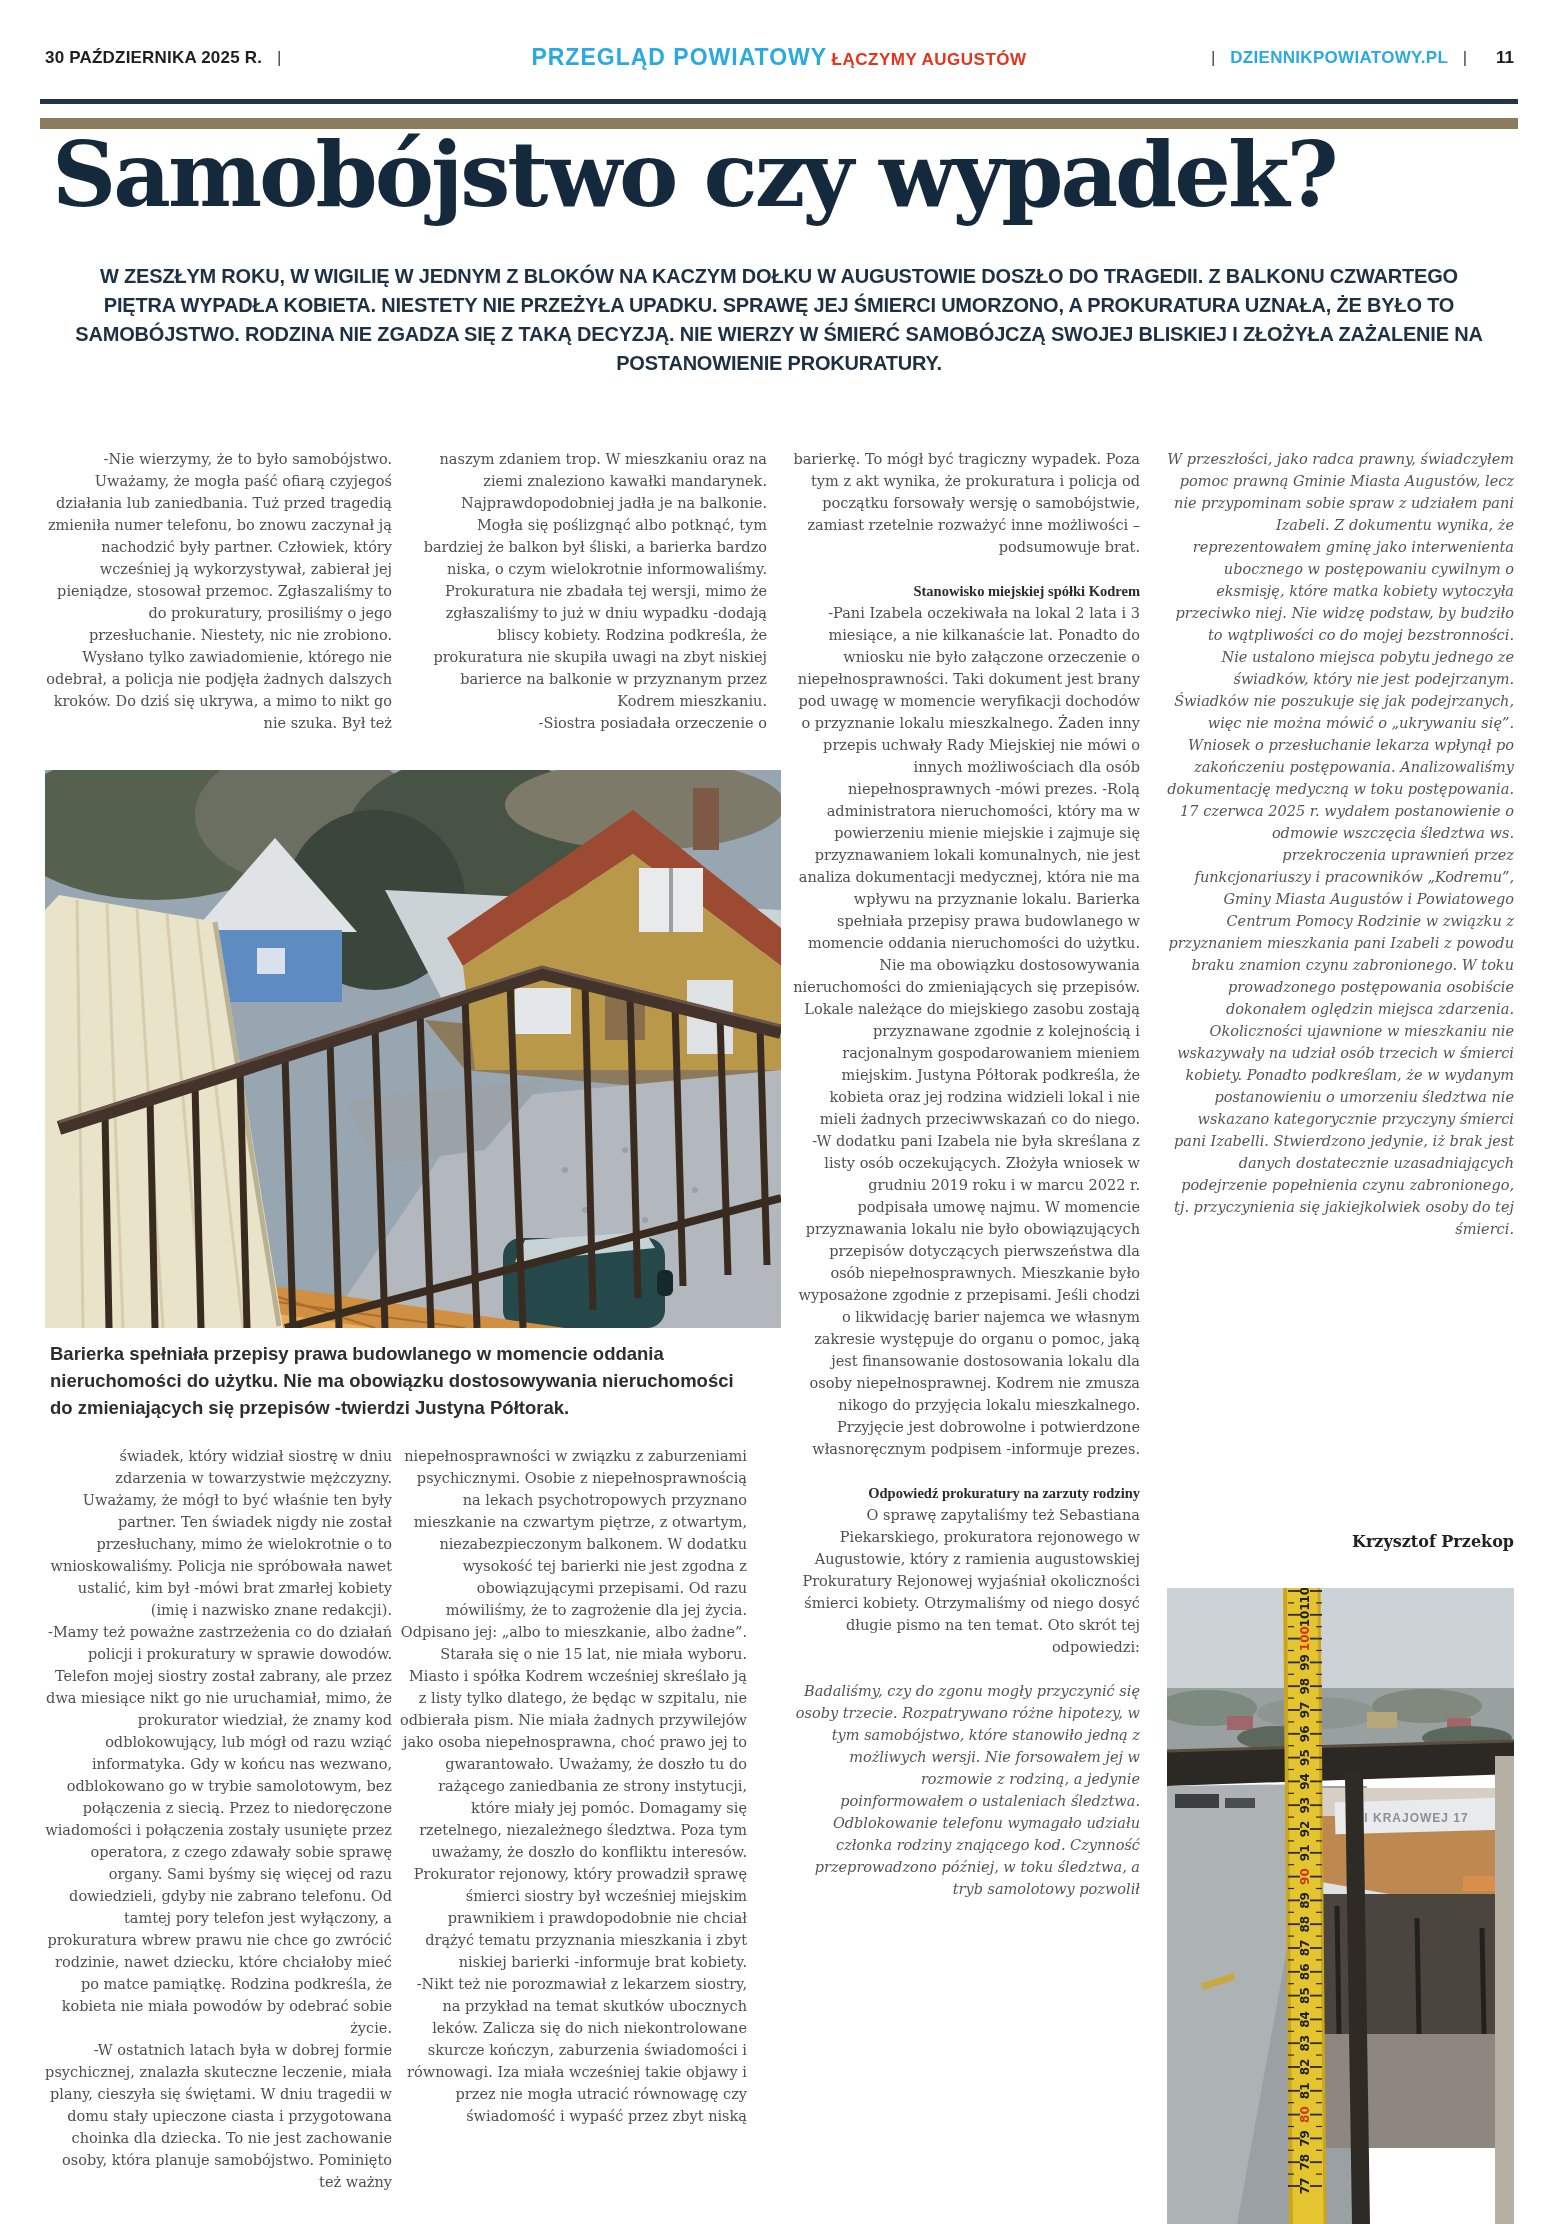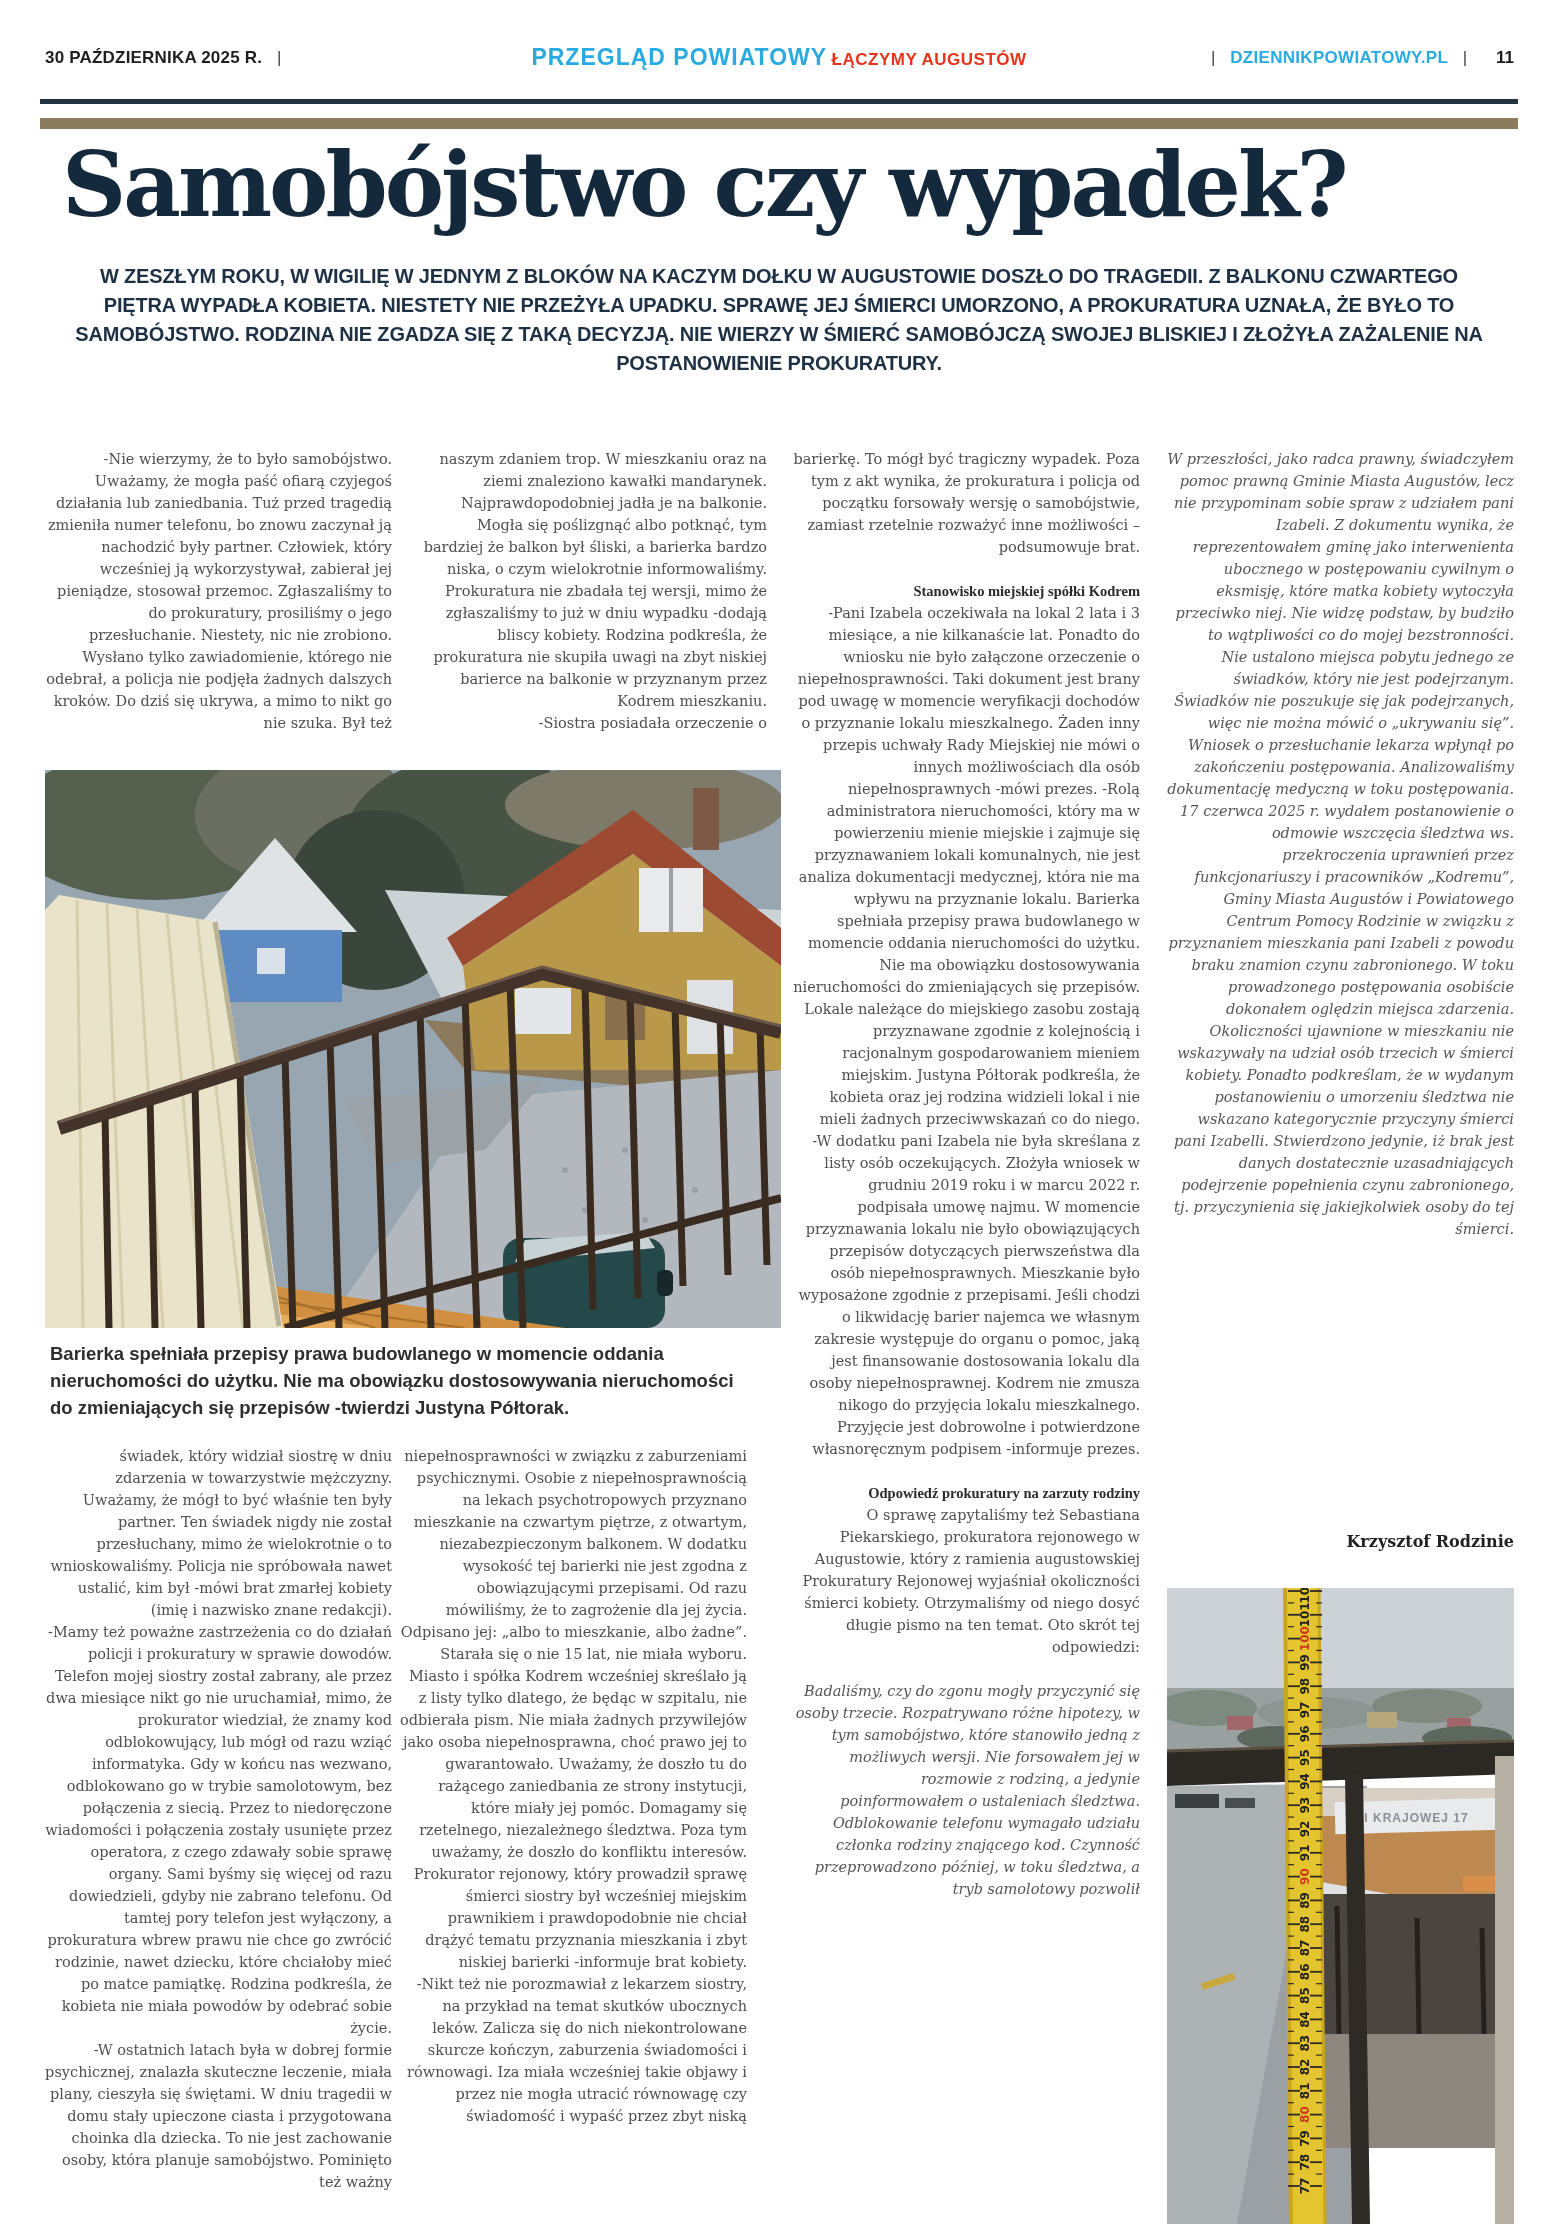--- a/index.html
+++ b/index.html
@@ -12,21 +12,21 @@
   .hdr-brand{position:absolute;left:0;right:0;top:2px;text-align:center;}
   .brand-main{font-size:23px;color:#29abe2;letter-spacing:1px;}
   .brand-tag{font-size:17px;color:#e8331b;letter-spacing:.5px;}
   .hdr-site{position:absolute;right:44px;top:6px;font-size:17px;text-align:left;}
   .site-name{color:#29abe2;letter-spacing:.3px;}
   .pgnum{color:#1a1a1a;margin-left:14px;}
   .hsep{color:#444;font-weight:normal;margin:0 10px;}
   .rule-navy{position:absolute;left:40px;top:99px;width:1478px;height:5px;background:#243447;}
   .rule-tan{position:absolute;left:40px;top:118px;width:1478px;height:11px;background:#8a7c5c;}
   
-  .headline{position:absolute;left:50px;top:120px;width:1470px;margin:12px;
+  .headline{position:absolute;left:50px;top:120px;width:1470px;margin:2px;
             font-family:"DejaVu Serif", serif;font-weight:bold;font-size:89px;
             letter-spacing:-3px;color:#15293d;white-space:nowrap;}
   .lede{position:absolute;left:69px;top:262px;width:1420px;margin:0;text-align:center;
         font-family:"Liberation Sans", sans-serif;font-weight:bold;font-size:20px;
         line-height:29px;color:#1d3044;letter-spacing:-.2px;}
   
   .col{position:absolute;width:347px;font-size:14.5px;line-height:22px;overflow:hidden;
        text-align:right;}
   .col p.para{margin:0;}
   .col p.gap{margin-top:22px;}
@@ -99,21 +99,21 @@
     </div>
   <div class="col c1b">
       <p class="para">świadek, który widział siostrę w dniu zdarzenia w towarzystwie mężczyzny. Uważamy, że mógł to być właśnie ten były partner. Ten świadek nigdy nie został przesłuchany, mimo że wielokrotnie o to wnioskowaliśmy. Policja nie spróbowała nawet ustalić, kim był -mówi brat zmarłej kobiety (imię i nazwisko znane redakcji).</p>
       <p class="para">-Mamy też poważne zastrzeżenia co do działań policji i prokuratury w sprawie dowodów. Telefon mojej siostry został zabrany, ale przez dwa miesiące nikt go nie uruchamiał, mimo, że prokurator wiedział, że znamy kod odblokowujący, lub mógł od razu wziąć informatyka. Gdy w końcu nas wezwano, odblokowano go w trybie samolotowym, bez połączenia z siecią. Przez to niedoręczone wiadomości i połączenia zostały usunięte przez operatora, z czego zdawały sobie sprawę organy. Sami byśmy się więcej od razu dowiedzieli, gdyby nie zabrano telefonu. Od tamtej pory telefon jest wyłączony, a prokuratura wbrew prawu nie chce go zwrócić rodzinie, nawet dziecku, które chciałoby mieć po matce pamiątkę. Rodzina podkreśla, że kobieta nie miała powodów by odebrać sobie życie.</p>
       <p class="para">-W ostatnich latach była w dobrej formie psychicznej, znalazła skuteczne leczenie, miała plany, cieszyła się świętami. W dniu tragedii w domu stały upieczone ciasta i przygotowana choinka dla dziecka. To nie jest zachowanie osoby, która planuje samobójstwo. Pominięto też ważny</p>
     </div>
   <div class="col c2b">
       <p class="para">niepełnosprawności w związku z zaburzeniami psychicznymi. Osobie z niepełnosprawnością na lekach psychotropowych przyznano mieszkanie na czwartym piętrze, z otwartym, niezabezpieczonym balkonem. W dodatku wysokość tej barierki nie jest zgodna z obowiązującymi przepisami. Od razu mówiliśmy, że to zagrożenie dla jej życia. Odpisano jej: „albo to mieszkanie, albo żadne”. Starała się o nie 15 lat, nie miała wyboru. Miasto i spółka Kodrem wcześniej skreślało ją z listy tylko dlatego, że będąc w szpitalu, nie odbierała pism. Nie miała żadnych przywilejów jako osoba niepełnosprawna, choć prawo jej to gwarantowało. Uważamy, że doszło tu do rażącego zaniedbania ze strony instytucji, które miały jej pomóc. Domagamy się rzetelnego, niezależnego śledztwa. Poza tym uważamy, że doszło do konfliktu interesów. Prokurator rejonowy, który prowadził sprawę śmierci siostry był wcześniej miejskim prawnikiem i prawdopodobnie nie chciał drążyć tematu przyznania mieszkania i zbyt niskiej barierki -informuje brat kobiety.</p>
       <p class="para">-Nikt też nie porozmawiał z lekarzem siostry, na przykład na temat skutków ubocznych leków. Zalicza się do nich niekontrolowane skurcze kończyn, zaburzenia świadomości i równowagi. Iza miała wcześniej takie objawy i przez nie mogła utracić równowagę czy świadomość i wypaść przez zbyt niską</p>
     </div>
-  <p class="byline">Krzysztof Rodzinie</p>
+  <p class="byline">Krzysztof Przekop</p>
 
   <svg class="photo1" viewBox="0 0 736 558" preserveAspectRatio="none">
     <rect x="0" y="0" width="736" height="558" fill="#97a6b0"></rect>
 
     <g>
       <ellipse cx="110" cy="55" rx="150" ry="75" fill="#55604f"></ellipse>
       <ellipse cx="260" cy="45" rx="110" ry="70" fill="#6b6f61"></ellipse>
       <ellipse cx="430" cy="70" rx="130" ry="85" fill="#475344"></ellipse>
       <ellipse cx="330" cy="130" rx="90" ry="90" fill="#3a463c"></ellipse>
       <ellipse cx="600" cy="35" rx="140" ry="45" fill="#7d7a69"></ellipse>

